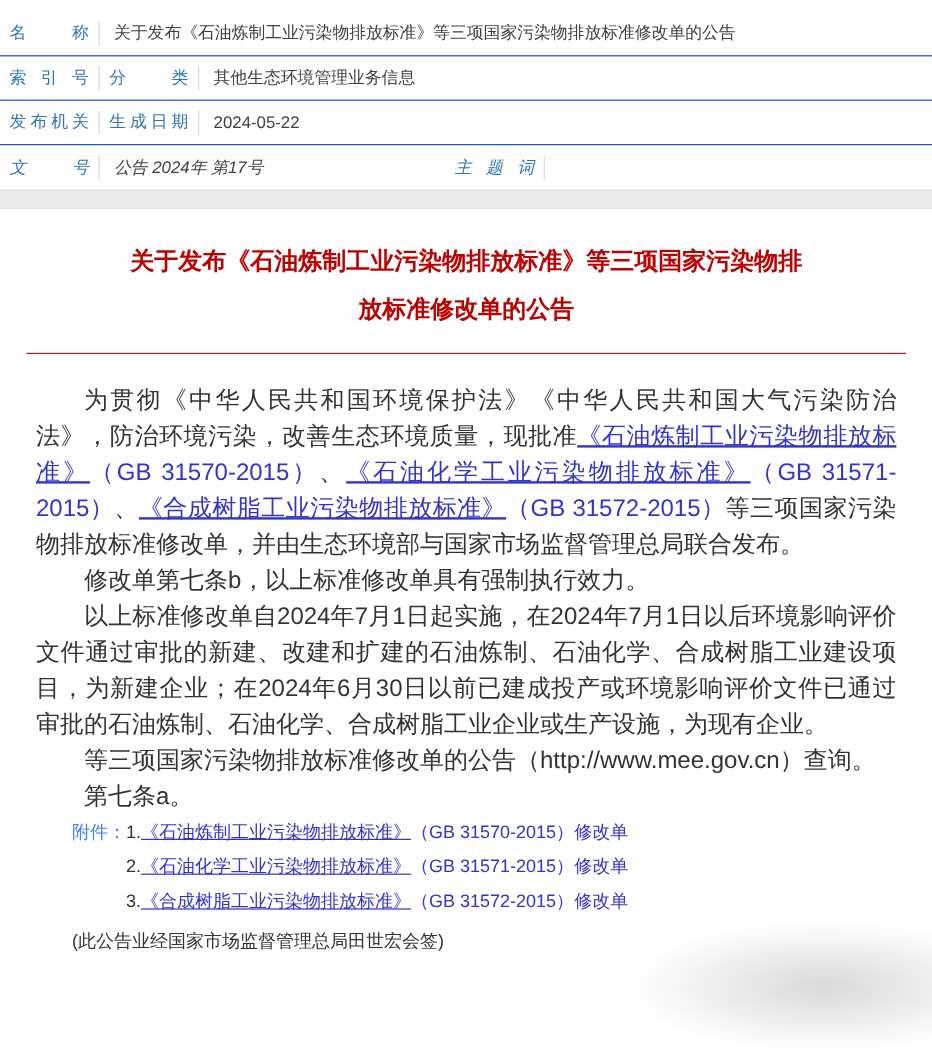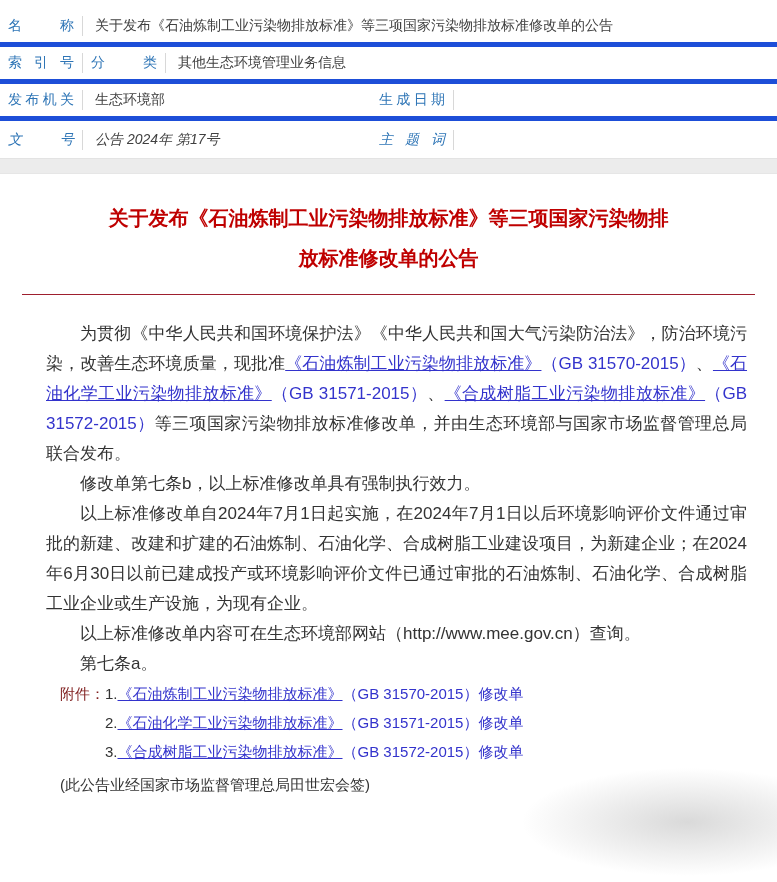--- a/index.html
+++ b/index.html
@@ -7,21 +7,21 @@
   body {
     width:777px; height:882px; overflow:hidden; position:relative;
     font-family:"Liberation Sans","DejaVu Sans",sans-serif;
     color:#333;
   }
 
   
   .meta { padding-top:10px; background:#fff; }
   .meta-row {
     display:flex; align-items:center; height:37px;
-    border-bottom:5px solid #1d4ed8;
+    border-bottom:1px solid #1d4ed8;
     font-size:14px;
   }
   .meta-row.last { border-bottom:none;font-style:italic; }
   .m-label {
     width:66px; margin-left:8px; flex:0 0 66px;
     color:#2e75b6; text-align:justify; text-align-last:justify;
   }
   .m-sep {
     width:1px; height:20px; background:#d8d8d8; margin:0 0 0 8px; flex:0 0 1px;
   }
@@ -34,29 +34,29 @@
   .band { height:16px; background:#ececec; border-top:1px solid #e3e3e3; border-bottom:1px solid #e6e6e6; }
 
   
   .doc { padding:0 30px; position:relative; }
   .doc-title {
     margin:24px 70px 0; text-align:center;
     font-size:20px; font-weight:bold; color:#bf0000; line-height:40px;
   }
   .red-line { height:1px; background:#9e1f2e; margin:16px -8px 0; }
 
-  .body-text { margin-top:24px; font-size:17px; line-height:30px; text-align:justify; color:#333;margin-left:16px; }
+  .body-text { margin-top:24px; font-size:20px; line-height:30px; text-align:justify; color:#333; }
   .para { text-indent:2em; margin:0; }
   .seg-plain { color:#333; }
   .seg-link { color:#3333cc; text-decoration:underline; cursor:pointer; }
   .seg-code { color:#3333cc; }
 
   
   .attachments { display:flex; margin-left:2em; font-size:15px; line-height:29px; }
-  .att-label { flex:0 0 auto; color:#7f1d1d; }
+  .att-label { flex:0 0 auto; color:#3b82f6; }
   .att-items { flex:1; }
   .att-item { white-space:nowrap; }
   .att-num { color:#333; }
   .att-name { color:#3333cc; text-decoration:underline; cursor:pointer; }
   .att-code, .att-suffix { color:#3333cc; cursor:pointer; }
 
   .note { text-indent:2em; font-size:15px; line-height:30px; margin-top:4px; color:#333; }
 
   .corner-shade {
     position:absolute; right:0; bottom:0; width:320px; height:120px; pointer-events:none;
@@ -78,23 +78,23 @@
     <span class="m-label">索引号</span>
     <span class="m-sep"></span>
     <span class="m-label">分类</span>
     <span class="m-sep"></span>
     <span class="m-value v2">其他生态环境管理业务信息</span>
   </div>
 
   <div class="meta-row">
     <span class="m-label">发布机关</span>
     <span class="m-sep"></span>
-    <span class="m-value v1">生态环境部</span>
     <span class="m-label">生成日期</span>
     <span class="m-sep"></span>
+    <span class="m-value v2">2024-05-22</span>
   </div>
 
   <div class="meta-row last">
     <span class="m-label">文号</span>
     <span class="m-sep"></span>
     <span class="m-value v1">公告 2024年 第17号</span>
     <span class="m-label">主题词</span>
     <span class="m-sep"></span>
     <span class="m-value v2"></span>
   </div>
@@ -105,21 +105,21 @@
 
 <div class="doc">
 
   <h1 class="doc-title">关于发布《石油炼制工业污染物排放标准》等三项国家污染物排放标准修改单的公告</h1>
   <div class="red-line"></div>
 
   <div class="body-text">
       <p class="para"><span class="seg-plain">为贯彻《中华人民共和国环境保护法》《中华人民共和国大气污染防治法》，防治环境污染，改善生态环境质量，现批准</span><span class="seg-link">《石油炼制工业污染物排放标准》</span><span class="seg-code">（GB 31570-2015）</span><span class="seg-plain">、</span><span class="seg-link">《石油化学工业污染物排放标准》</span><span class="seg-code">（GB 31571-2015）</span><span class="seg-plain">、</span><span class="seg-link">《合成树脂工业污染物排放标准》</span><span class="seg-code">（GB 31572-2015）</span><span class="seg-plain">等三项国家污染物排放标准修改单，并由生态环境部与国家市场监督管理总局联合发布。</span></p>
       <p class="para"><span class="seg-plain">修改单第七条b，以上标准修改单具有强制执行效力。</span></p>
       <p class="para"><span class="seg-plain">以上标准修改单自2024年7月1日起实施，在2024年7月1日以后环境影响评价文件通过审批的新建、改建和扩建的石油炼制、石油化学、合成树脂工业建设项目，为新建企业；在2024年6月30日以前已建成投产或环境影响评价文件已通过审批的石油炼制、石油化学、合成树脂工业企业或生产设施，为现有企业。</span></p>
-      <p class="para"><span class="seg-plain">以上标准修改单内容可在生态环境部网站（http://www.mee.gov.cn）查询。</span></p>
+      <p class="para"><span class="seg-plain">等三项国家污染物排放标准修改单的公告（http://www.mee.gov.cn）查询。</span></p>
       <p class="para"><span class="seg-plain">第七条a。</span></p>
     </div>
 
   <div class="attachments">
     <span class="att-label">附件：</span>
     <div class="att-items">
         <div class="att-item"><span class="att-num">1.</span><span class="att-name">《石油炼制工业污染物排放标准》</span><span class="att-code">（GB 31570-2015）</span><span class="att-suffix">修改单</span></div>
         <div class="att-item"><span class="att-num">2.</span><span class="att-name">《石油化学工业污染物排放标准》</span><span class="att-code">（GB 31571-2015）</span><span class="att-suffix">修改单</span></div>
         <div class="att-item"><span class="att-num">3.</span><span class="att-name">《合成树脂工业污染物排放标准》</span><span class="att-code">（GB 31572-2015）</span><span class="att-suffix">修改单</span></div>
       </div>

